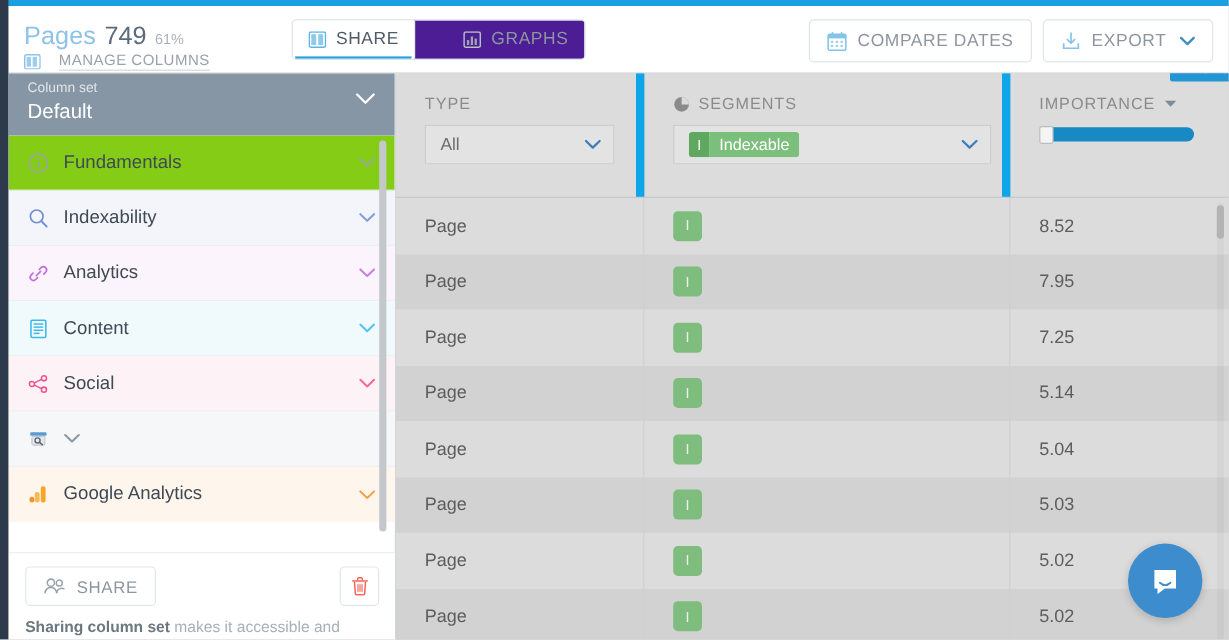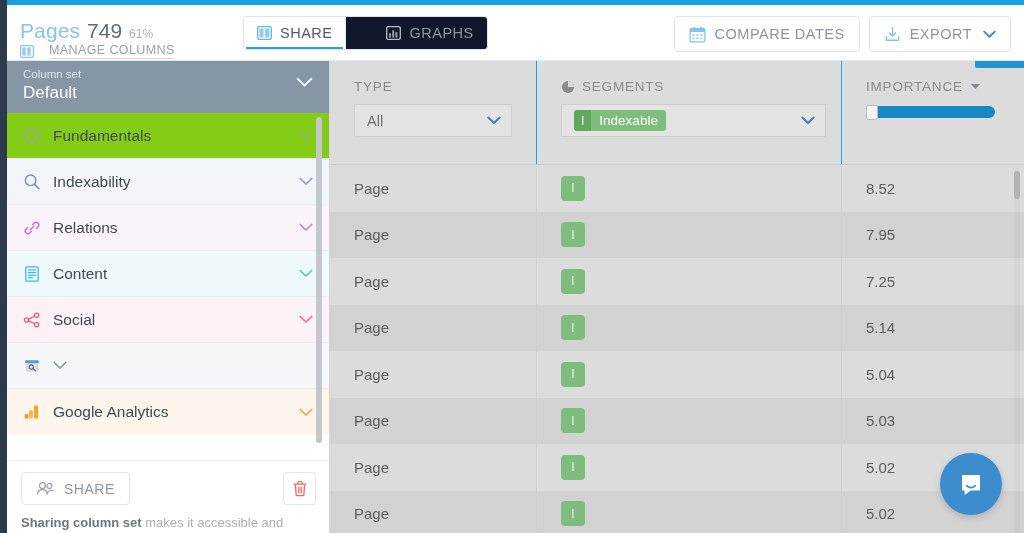--- a/index.html
+++ b/index.html
@@ -53,21 +53,21 @@
     display: flex; align-items: center; gap: 8px;
     padding: 0 13px; font-size: 14.5px; letter-spacing: .5px;
     color: #8d969e; cursor: pointer; background: #fff;
     position: relative;
   }
   .seg-btn.active { color: #4f5b66; background: #fff; }
   .seg-btn.active::after {
     content: ""; position: absolute; left: 2px; right: 2px; bottom: 0;
     height: 2.5px; background: #27a3e0;
   }
-  .seg-btn + .seg-btn { border-left: 1px solid #e6eaee; background:#0f172a;padding-left:40px; }
+  .seg-btn + .seg-btn { border-left: 1px solid #e6eaee; background:#4c1d95;padding-left:40px; }
 
   
   .hdr-right { position: absolute; right: 13px; top: 11px; display: flex; gap: 9px; }
   .hbtn {
     display: flex; align-items: center; gap: 9px; height: 36px;
     padding: 0 14px; border: 1px solid #e0e4e8; border-radius: 4px;
     background: #fff; font-size: 14.5px; letter-spacing: .5px; color: #8d969e;
     cursor: pointer; white-space: nowrap;
   }
   .hbtn .chev { margin-left: 2px; }
@@ -126,21 +126,21 @@
   .table-wrap {
     position: absolute; left: 330px; top: 61px; width: 694px; height: 472px;
     background: #dadada; overflow: hidden;
   }
   .thead {
     display: flex; height: 104px; background: #dcdcdc;
     border-bottom: 1px solid #c9c9c9;
   }
   .th {
     padding: 18px 0 0 24px; position: relative;
-    border-right: 1px solid #0ea5e9;
+    border-right: 7px solid #0ea5e9;
   }
   .th.c-type { width: 207px; }
   .th.c-seg  { width: 305px; }
   .th.c-imp  { width: 182px; border-right: none; }
   .th-label {
     font-size: 13.5px; color: #8b8b8b; letter-spacing: .8px;
     display: flex; align-items: center; gap: 7px;
   }
   .ctl {
     margin-top: 10px; height: 33px; border: 1px solid #cdcdcd; border-radius: 0;
@@ -330,21 +330,21 @@
       </div>
 
       <div class="cat" style="background:#fbf4fc">
         <span class="ic">
           <svg width="18" height="18" viewBox="0 0 18 18">
             <path d="M7.2 10.8 L10.8 7.2" stroke="#c06ddb" stroke-width="1.4" stroke-linecap="round"></path>
             <path d="M9.7 5.6 L11.4 3.9 a2.7 2.7 0 0 1 3.8 3.8 L13.5 9.4" fill="none" stroke="#c06ddb" stroke-width="1.4" stroke-linecap="round"></path>
             <path d="M8.3 12.4 L6.6 14.1 a2.7 2.7 0 0 1 -3.8 -3.8 L4.5 8.6" fill="none" stroke="#c06ddb" stroke-width="1.4" stroke-linecap="round"></path>
           </svg>
         </span>
-        <span class="nm">Relations</span>
+        <span class="nm">Analytics</span>
         <svg class="chev" width="14" height="9" viewBox="0 0 14 9">
           <path d="M1.3 1.5 L7 7 L12.7 1.5" fill="none" stroke="#c06ddb" stroke-width="1.7" stroke-linecap="round" stroke-linejoin="round"></path>
         </svg>
       </div>
 
       <div class="cat" style="background:#f0fafd">
         <span class="ic">
           <svg width="18" height="18" viewBox="0 0 18 18">
             <rect x="2.8" y="1.8" width="12.4" height="14.4" rx="1.2" fill="none" stroke="#3cb8e8" stroke-width="1.3"></rect>
             <g fill="#3cb8e8">

